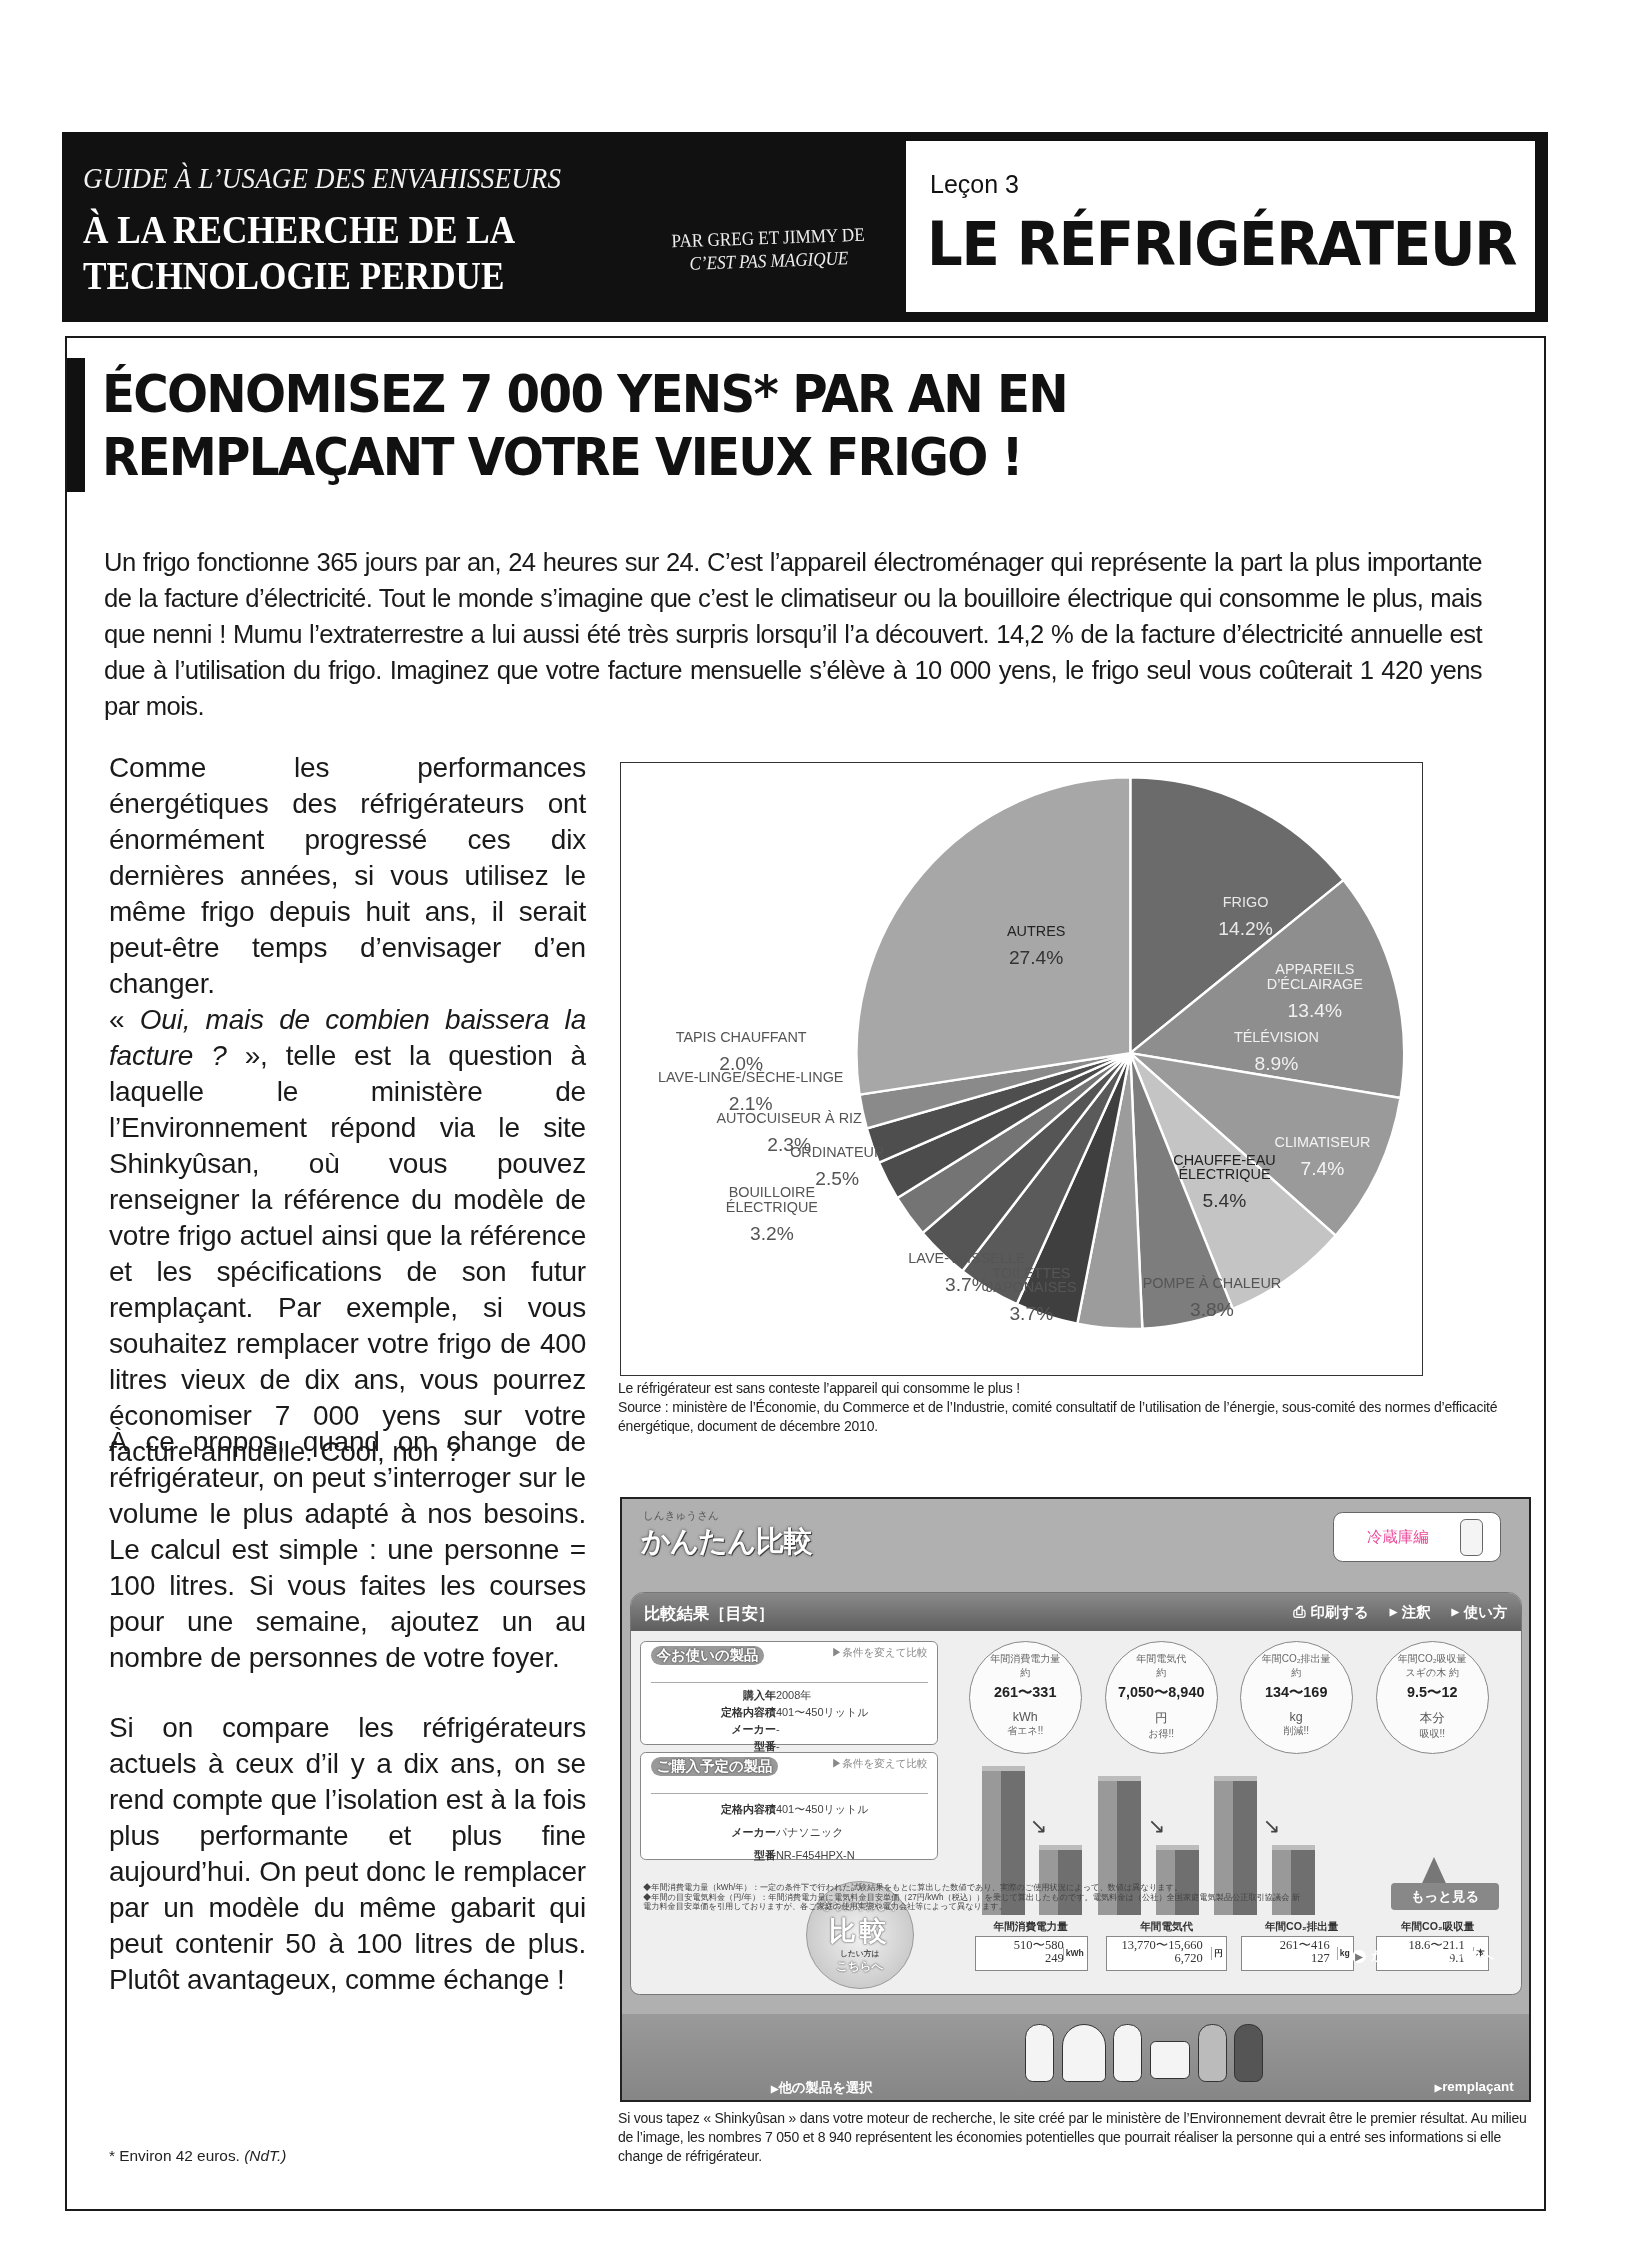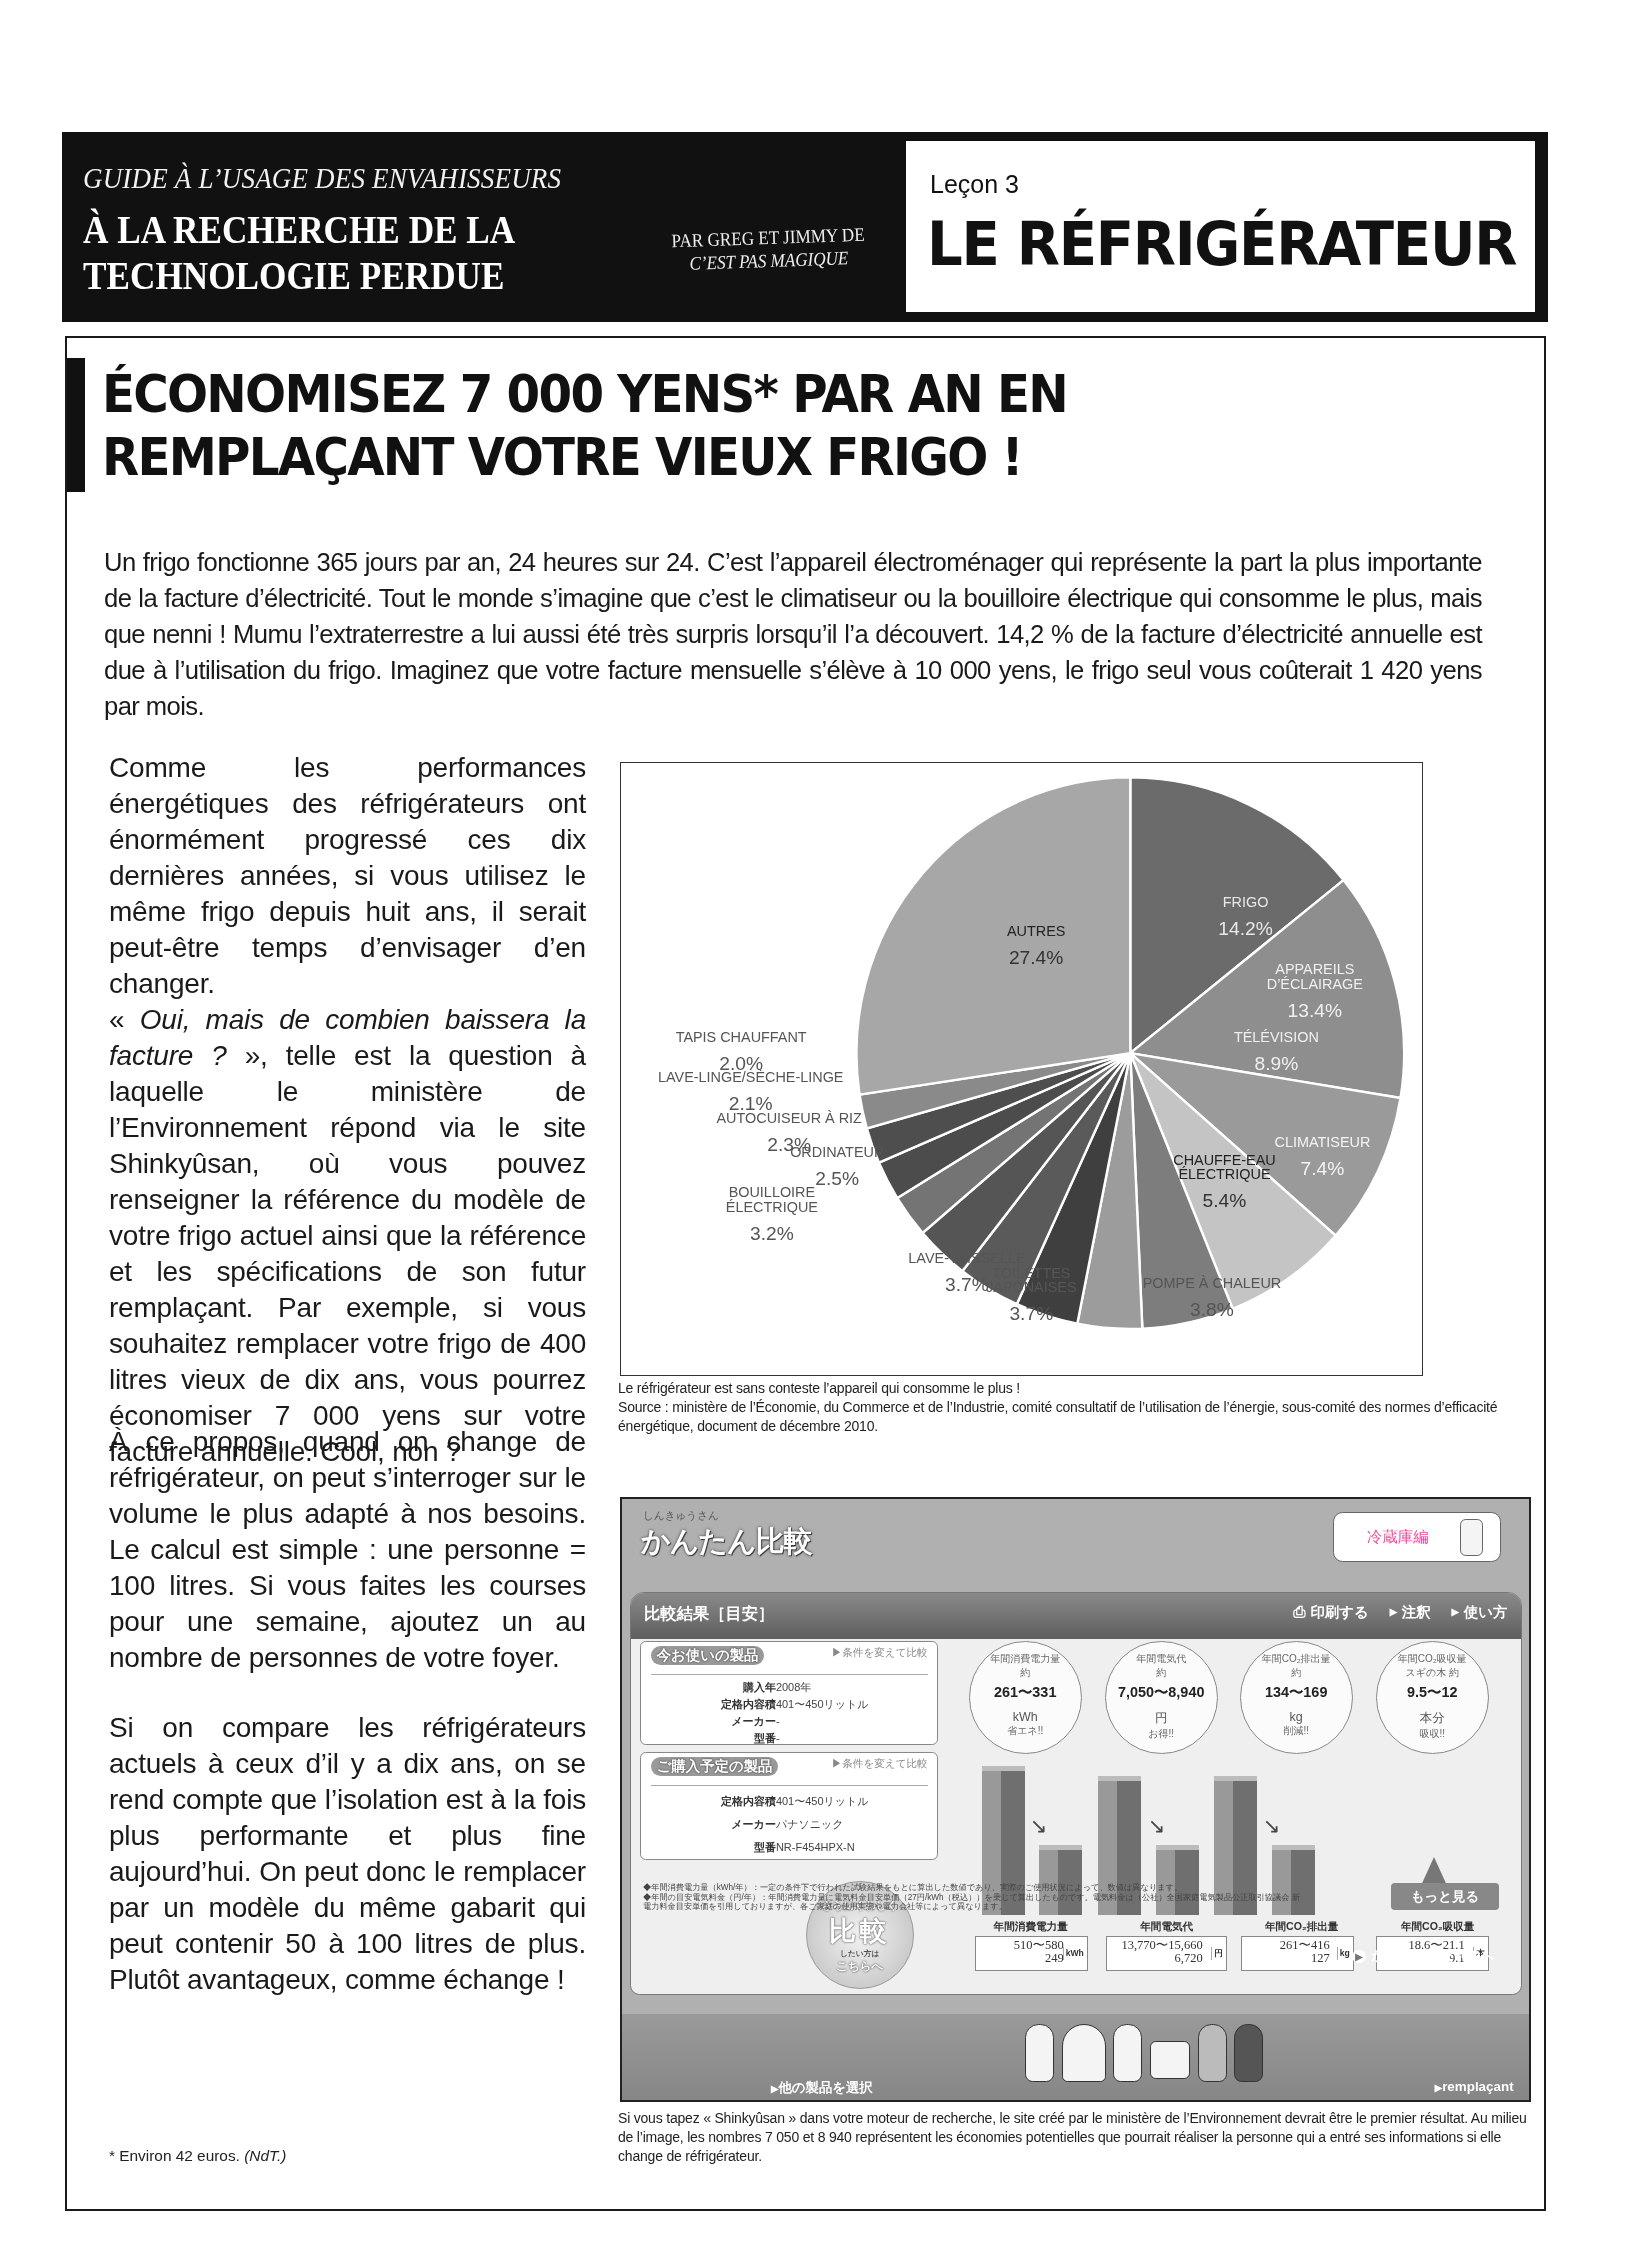--- a/index.html
+++ b/index.html
@@ -35,26 +35,26 @@
   .cap1 { top: 1379px; width: 915px; }
   .cap2 { top: 2109px; width: 915px; }
 
   .web { position: absolute; left: 620px; top: 1497px; width: 911px; height: 605px; border: 2.9px solid #222; background: #b0b0b0; overflow: hidden; }
   .web .logo-sub { position: absolute; left: 21px; top: 9.6px; font-size: 10.6px; color: #555; }
   .web .logo { position: absolute; left: 19px; top: 23px; font-size: 29px; font-weight: bold; color: #fff; text-shadow: 0 0 2.9px #333, 1px 1px 0 #444; letter-spacing: -1px; }
   .web .fridge-btn { position: absolute; left: 711px; top: 13.4px; width: 168px; height: 50px; background: #fff; border: 1.9px solid #666; border-radius: 9.6px; }
   .web .fridge-btn span { position: absolute; left: 33px; top: 13.4px; font-size: 15.4px; color: #ec4899; }
   .web .fridge-btn .fr-icon { position: absolute; right: 17.3px; top: 5.8px; width: 23px; height: 37px; border: 1.9px solid #666; border-radius: 5.8px; background: #f4f4f4; }
   .web .panel { position: absolute; left: 7.7px; top: 93px; width: 892px; height: 403px; background: #efefef; border-radius: 13.4px 13.4px 9.6px 9.6px; border: 1px solid #777; overflow: hidden; }
-  .web .panel-head { height: 46px; background: linear-gradient(#8a8a8a, #5e5e5e); color: #fff; font-weight: bold; font-size: 16.3px; padding: 9.6px 13.4px; position: relative; }
+  .web .panel-head { height: 38px; background: linear-gradient(#8a8a8a, #5e5e5e); color: #fff; font-weight: bold; font-size: 16.3px; padding: 9.6px 13.4px; position: relative; }
   .web .panel-head .links { position: absolute; right: 13.4px; top: 9.6px; font-size: 14.4px; display: flex; gap: 21px; }
   .web .panel-head .links span::before { content: "\25B6"; font-size: 9.6px; margin-right: 4.8px; vertical-align: 1.9px; }
   .web .panel-head .links .print::before { content: "\2399"; font-size: 15.4px; vertical-align: 0; }
   .web .prod { position: absolute; left: 9.6px; width: 298px; background: #fff; border: 1.9px solid #888; border-radius: 5.8px; padding: 3.8px 9.6px; font-size: 11px; }
-  .web .prod .ph { display: flex; justify-content: space-between; border-bottom: 1px solid #aaa; padding-bottom: 9px; margin-bottom: 3.8px; }
+  .web .prod .ph { display: flex; justify-content: space-between; border-bottom: 1px solid #aaa; padding-bottom: 17px; margin-bottom: 3.8px; }
   .web .prod .ph b { font-size: 14.4px; color: #fff; text-shadow: 0 0 1.9px #555, 0 0 1.9px #555; background: #999; padding: 0 5.8px; border-radius: 9.6px; }
   .web .prod .ph span { color: #888; font-size: 10.6px; }
   .web .prod .ph span::before { content: "\25B6 "; }
   .web .prod .row { display: flex; line-height: 17.3px; }
   .web .prod .row .k { width: 125px; font-weight: bold; color: #333; text-align: right; }
   .web .prod .row .v { color: #444; }
   .web .prod1 { top: 48px; height: 104px; }
   .web .prod2 { top: 159px; height: 108px; }
   .web .prod2 .row { line-height: 23px; }
   .web .circle { position: absolute; top: 48px; width: 113px; height: 113px; border-radius: 50%; border: 1.9px solid #888; background: #fbfbfb; text-align: center; font-size: 10px; color: #666; padding-top: 9.6px; }

